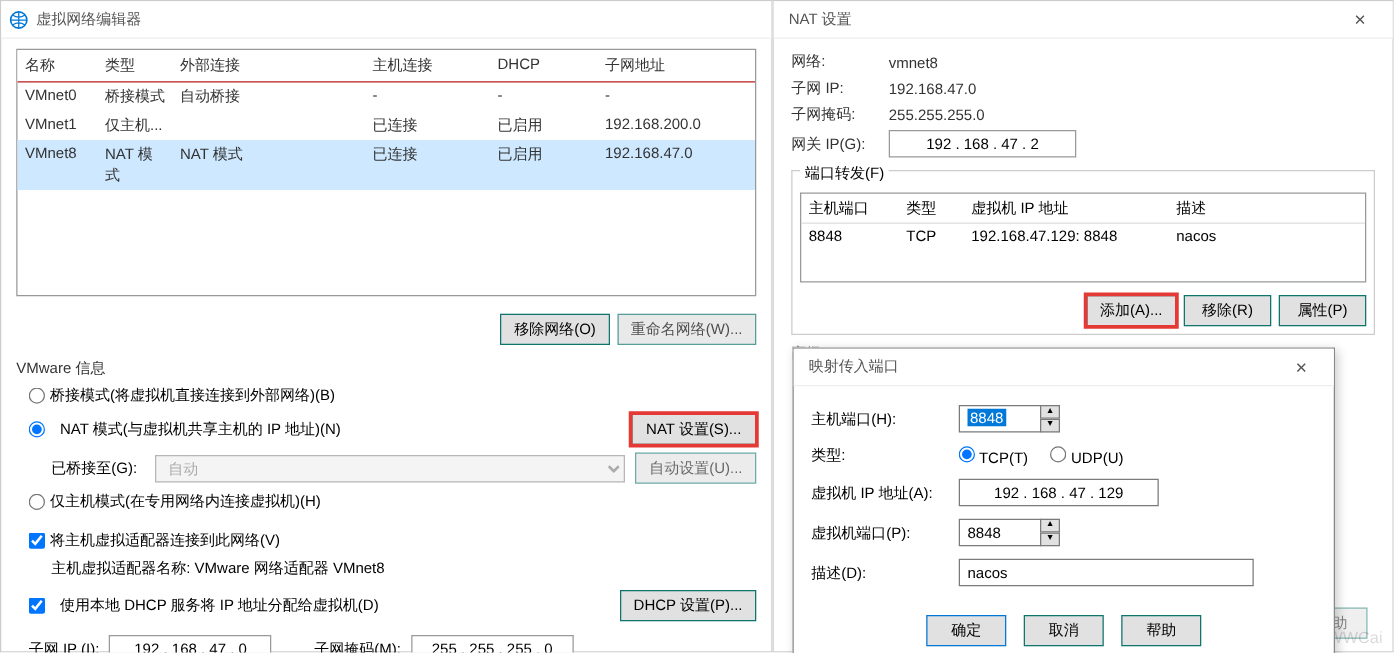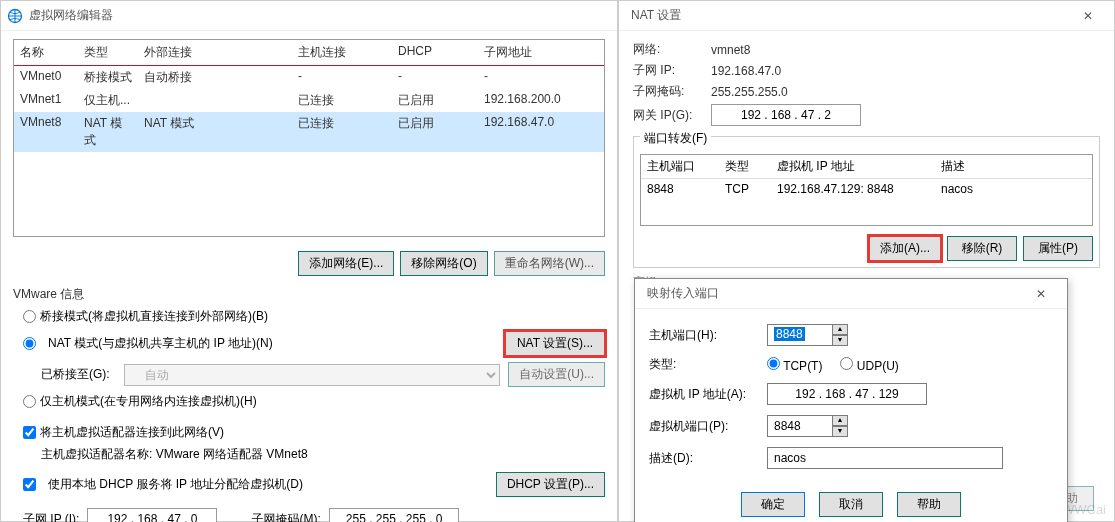--- a/index.html
+++ b/index.html
@@ -24,21 +24,21 @@
 .col-dhcp{width:86px;} .col-subnet{width:120px;}
 
 .btn { background: #e1e1e1; border: 1px solid #0f766e; padding: 3px 10px; font-size: 12px; cursor: pointer; display: inline-block; text-align: center; }
 .btn-row { display: flex; justify-content: flex-end; gap: 6px; padding: 6px 12px; }
 
 .vmnet-info { margin: 4px 12px 0 12px; }
 .section-label { font-size: 12px; color: #333; margin-bottom: 2px; }
 .radio-row, .check-row { display: flex; align-items: center; padding: 3px 0 3px 10px; }
 .indent { padding-left: 28px; }
 .inline-label { margin-right: 6px; }
-.field-input { border: 1px solid #999; background: #fff; padding: 2px 16px; font-size: 12px; height: 22px; }
+.field-input { border: 1px solid #999; background: #fff; padding: 2px 6px; font-size: 12px; height: 22px; }
 .field-input.disabled { background: #f0f0f0; color: #888; }
 .flex-row { display: flex; align-items: center; gap: 8px; }
 
 .highlight-red { outline: 3px solid #e53935; outline-offset: -1px; }
 
 .bottom-row { display: flex; gap: 6px; padding: 6px 12px; align-items: center; }
 
 .kv-grid { margin: 8px 14px; }
 .kv-row { display: flex; align-items: center; padding: 2px 0; }
 .kv-label { width: 78px; color: #333; }
@@ -114,21 +114,20 @@
         <div class="td col-type">NAT 模式</div>
         <div class="td col-ext">NAT 模式</div>
         <div class="td col-host">已连接</div>
         <div class="td col-dhcp">已启用</div>
         <div class="td col-subnet">192.168.47.0</div>
       </div>
       <div style="height:84px;"></div>
     </div>
 
     <div class="btn-row">
-      <span class="btn">添加网络(E)...</span>
       <span class="btn">移除网络(O)</span>
       <span class="btn" style="opacity:.7;">重命名网络(W)...</span>
     </div>
 
     <div class="vmnet-info">
       <div class="section-label">VMware 信息</div>
 
       <div class="radio-row">
         <input type="radio" name="mode" style="">
         <label style="margin-left:4px;">桥接模式(将虚拟机直接连接到外部网络)(B)</label>

